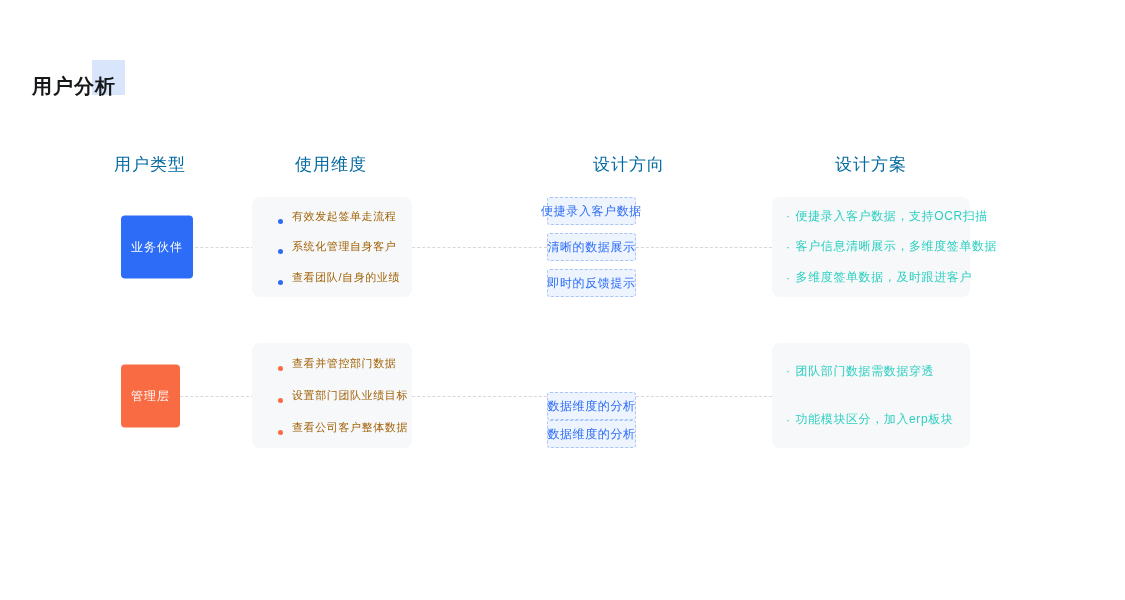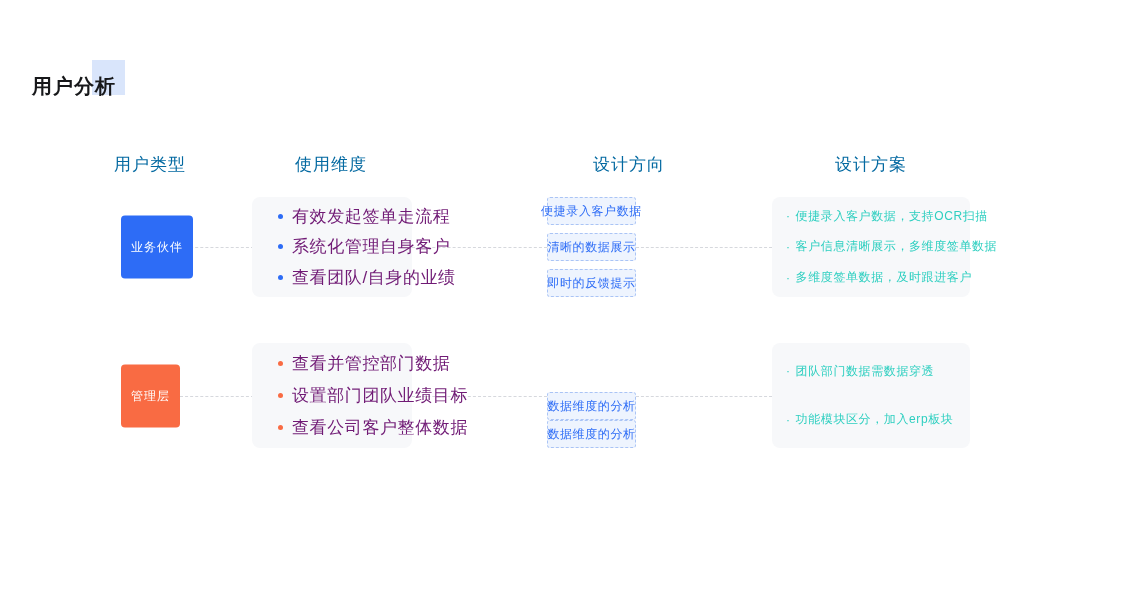--- a/index.html
+++ b/index.html
@@ -141,23 +141,23 @@
     top: 0;
     height: 100%;
     display: flex;
     flex-direction: column;
     justify-content: space-around;
     padding: 4px 0;
     box-sizing: border-box;
   }
   .dim-item {
     display: flex;
-    align-items: center;
-    font-size: 17px;
-    color: #701a75;
+    align-items: flex-end;
+    font-size: 11px;
+    color: #a16207;
     letter-spacing: 0.6px;
     white-space: nowrap;
   }
   .dot {
     width: 5px;
     height: 5px;
     border-radius: 50%;
     margin-right: 9px;
     flex: 0 0 auto;
   }

